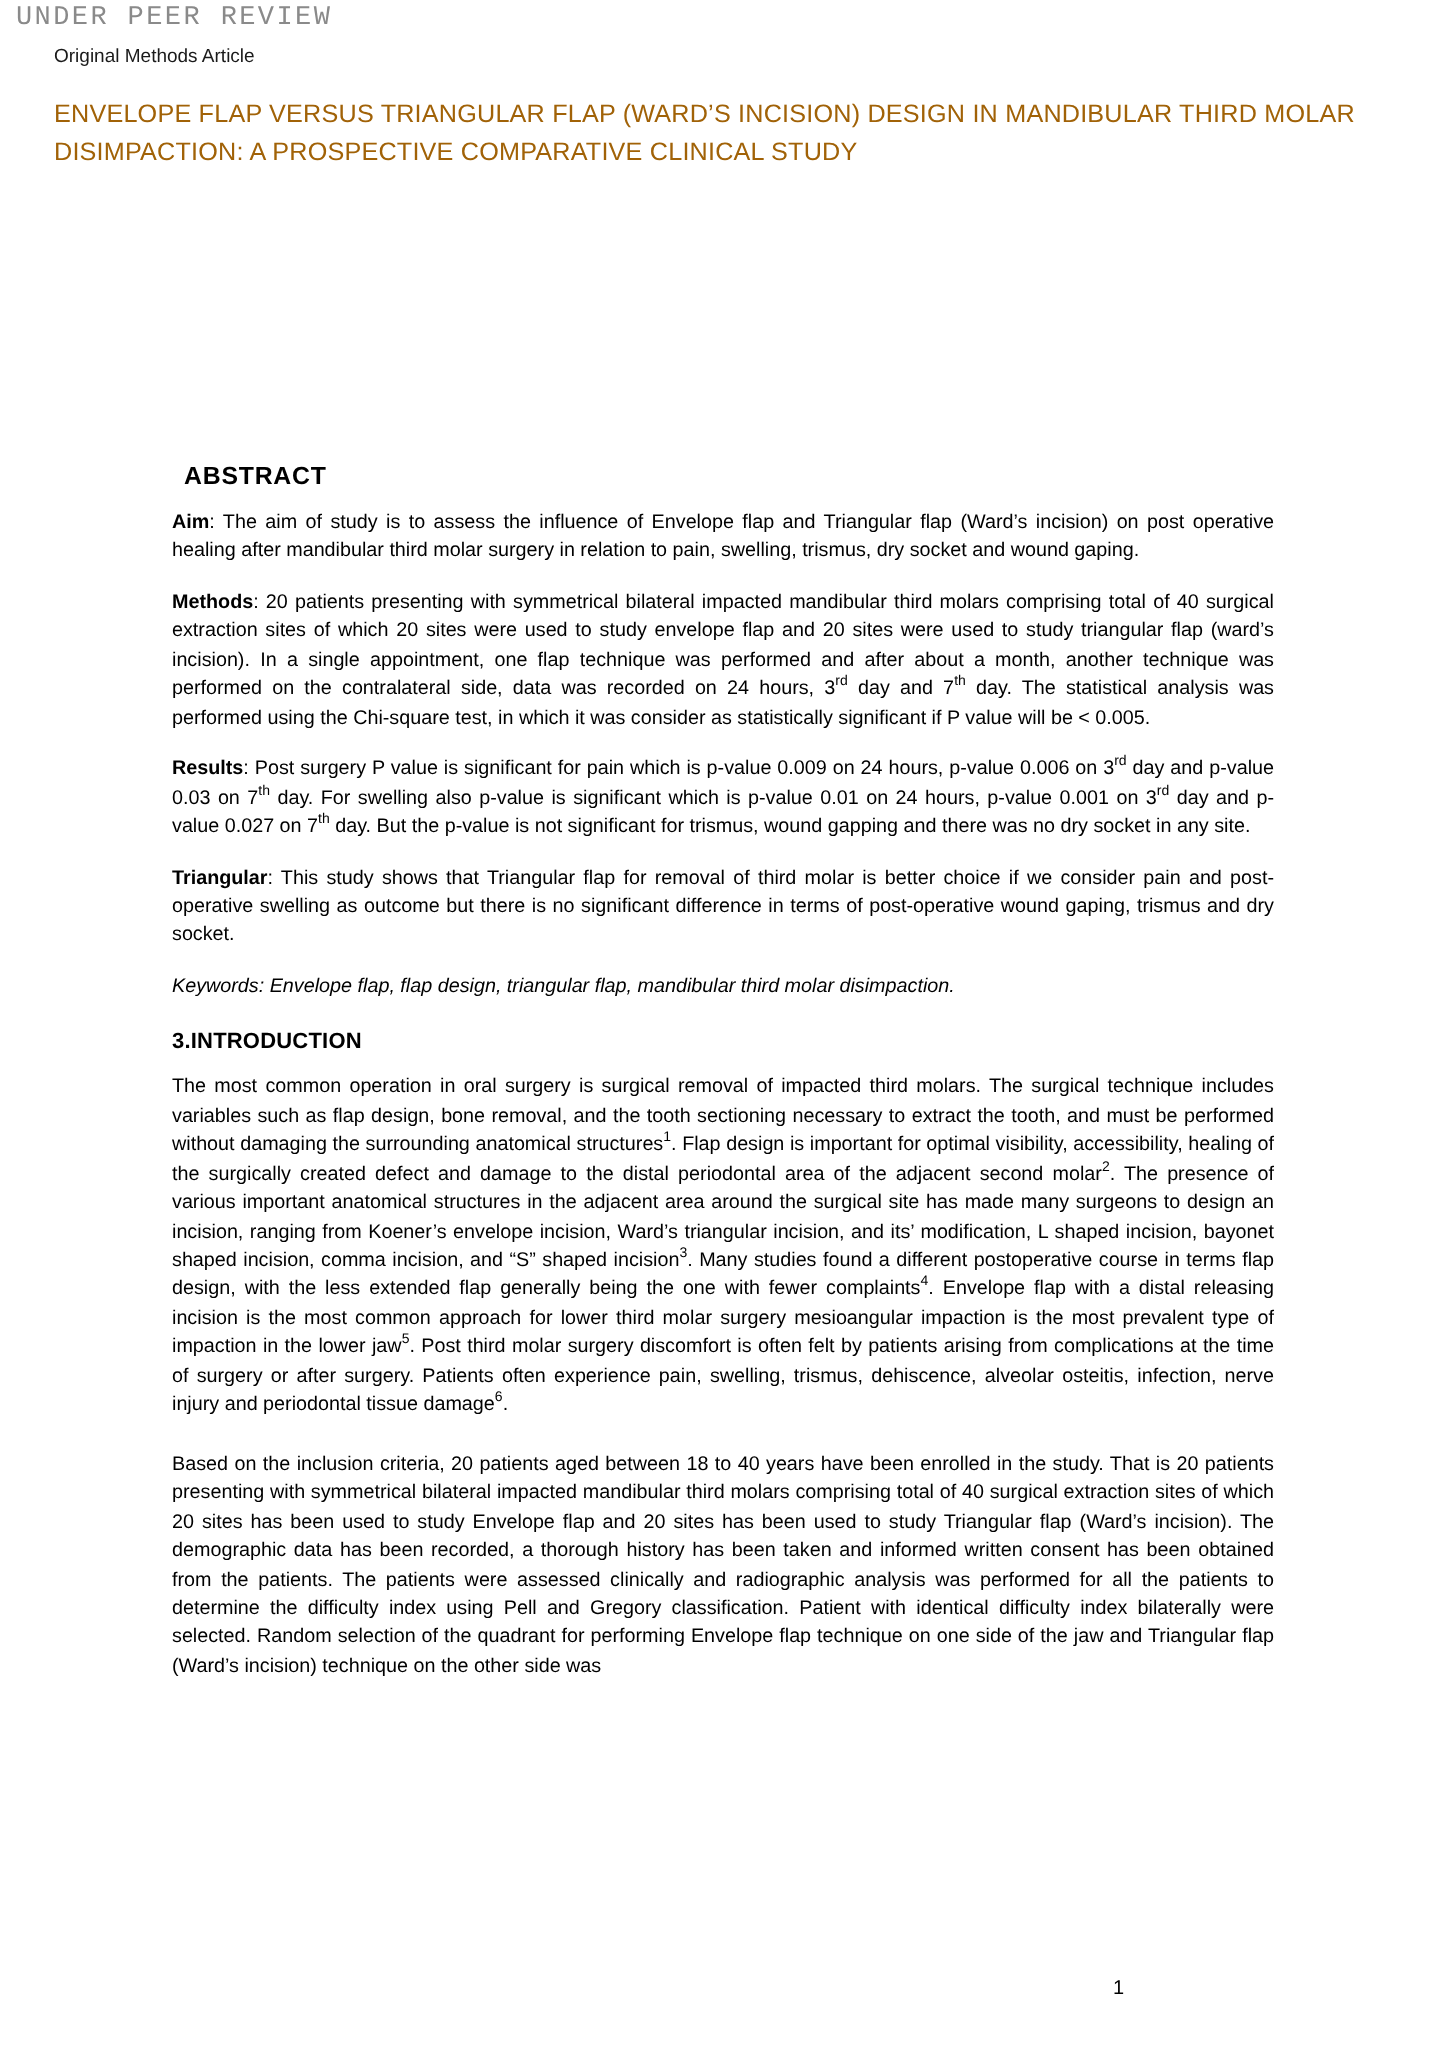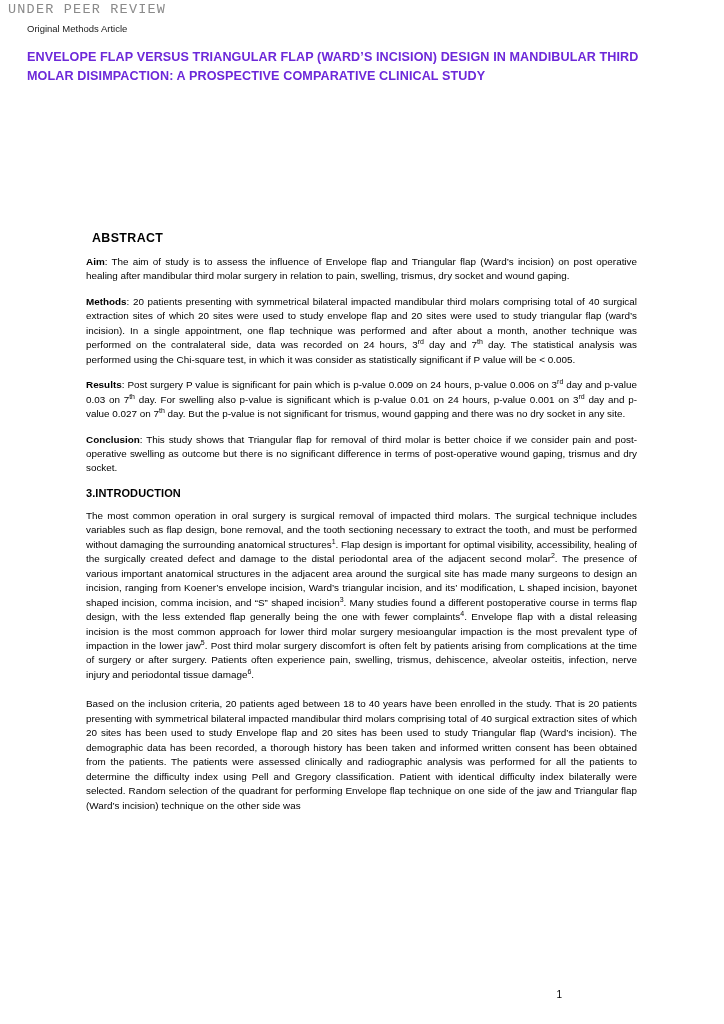--- a/index.html
+++ b/index.html
@@ -38,24 +38,24 @@
     left: 27px;
     font-size: 9.5px;
     color: #1a1a1a;
   }
   .title {
     position: absolute;
     top: 48px;
     left: 27px;
     width: 660px;
     font-size: 12.6px;
-    font-weight: bold;
+    font-weight: normal;
     line-height: 1.52;
     letter-spacing: 0.1px;
-    color: #6d28d9;
+    color: #a16207;
   }
   .abstract-head {
     position: absolute;
     top: 231px;
     left: 92px;
     font-size: 12.4px;
     font-weight: bold;
     letter-spacing: 0.4px;
     text-align: center;
   }
@@ -117,22 +117,23 @@
   <div class="abstract-head">ABSTRACT</div>
 
   <div class="body-col">
 
     <p class="para"><span class="lead">Aim</span><span>: The aim of study is to assess the influence of Envelope flap and Triangular flap (Ward’s incision) on post operative healing after mandibular third molar surgery in relation to pain, swelling, trismus, dry socket and wound gaping.</span></p>
 
     <p class="para"><span class="lead">Methods</span><span>: 20 patients presenting with symmetrical bilateral impacted mandibular third molars comprising total of 40 surgical extraction sites of which 20 sites were used to study envelope flap and 20 sites were used to study triangular flap (ward’s incision). In a single appointment, one flap technique was performed and after about a month, another technique was performed on the contralateral side, data was recorded on 24 hours, 3</span><sup>rd</sup><span> day and 7</span><sup>th</sup><span> day. The statistical analysis was performed using the Chi-square test, in which it was consider as statistically significant if P value will be &lt; 0.005.</span></p>
 
     <p class="para"><span class="lead">Results</span><span>: Post surgery P value is significant for pain which is p-value 0.009 on 24 hours, p-value 0.006 on 3</span><sup>rd</sup><span> day and p-value 0.03 on 7</span><sup>th</sup><span> day. For swelling also p-value is significant which is p-value 0.01 on 24 hours, p-value 0.001 on 3</span><sup>rd</sup><span> day and p-value 0.027 on 7</span><sup>th</sup><span> day. But the p-value is not significant for trismus, wound gapping and there was no dry socket in any site.</span></p>
 
-    <p class="para"><span class="lead">Conclusion</span><span>: This study shows that Triangular flap for removal of third molar is better choice if we consider pain and post-operative swelling as outcome but there is no significant difference in terms of post-operative wound gaping, trismus and dry socket.</span></p>
+    <p class="para"><span class="lead">Triangular</span><span>: This study shows that Triangular flap for removal of third molar is better choice if we consider pain and post-operative swelling as outcome but there is no significant difference in terms of post-operative wound gaping, trismus and dry socket.</span></p>
 
+    <p class="keywords">Keywords: Envelope flap, flap design, triangular flap, mandibular third molar disimpaction.</p>
 
     <h2 class="section">3.INTRODUCTION</h2>
     <p class="para"><span>The most common operation in oral surgery is surgical removal of impacted third molars. The surgical technique includes variables such as flap design, bone removal, and the tooth sectioning necessary to extract the tooth, and must be performed without damaging the surrounding anatomical structures</span><sup>1</sup><span>. Flap design is important for optimal visibility, accessibility, healing of the surgically created defect and damage to the distal periodontal area of the adjacent second molar</span><sup>2</sup><span>. The presence of various important anatomical structures in the adjacent area around the surgical site has made many surgeons to design an incision, ranging from Koener’s envelope incision, Ward’s triangular incision, and its’ modification, L shaped incision, bayonet shaped incision, comma incision, and “S” shaped incision</span><sup>3</sup><span>. Many studies found a different postoperative course in terms flap design, with the less extended flap generally being the one with fewer complaints</span><sup>4</sup><span>. Envelope flap with a distal releasing incision is the most common approach for lower third molar surgery mesioangular impaction is the most prevalent type of impaction in the lower jaw</span><sup>5</sup><span>. Post third molar surgery discomfort is often felt by patients arising from complications at the time of surgery or after surgery. Patients often experience pain, swelling, trismus, dehiscence, alveolar osteitis, infection, nerve injury and periodontal tissue damage</span><sup>6</sup><span>.</span></p>
 
     <div class="intro-gap"></div>
 
     <p class="para">Based on the inclusion criteria, 20 patients aged between 18 to 40 years have been enrolled in the study. That is 20 patients presenting with symmetrical bilateral impacted mandibular third molars comprising total of 40 surgical extraction sites of which 20 sites has been used to study Envelope flap and 20 sites has been used to study Triangular flap (Ward’s incision). The demographic data has been recorded, a thorough history has been taken and informed written consent has been obtained from the patients. The patients were assessed clinically and radiographic analysis was performed for all the patients to determine the difficulty index using Pell and Gregory classification. Patient with identical difficulty index bilaterally were selected. Random selection of the quadrant for performing Envelope flap technique on one side of the jaw and Triangular flap (Ward’s incision) technique on the other side was</p>
 
   </div>
 

